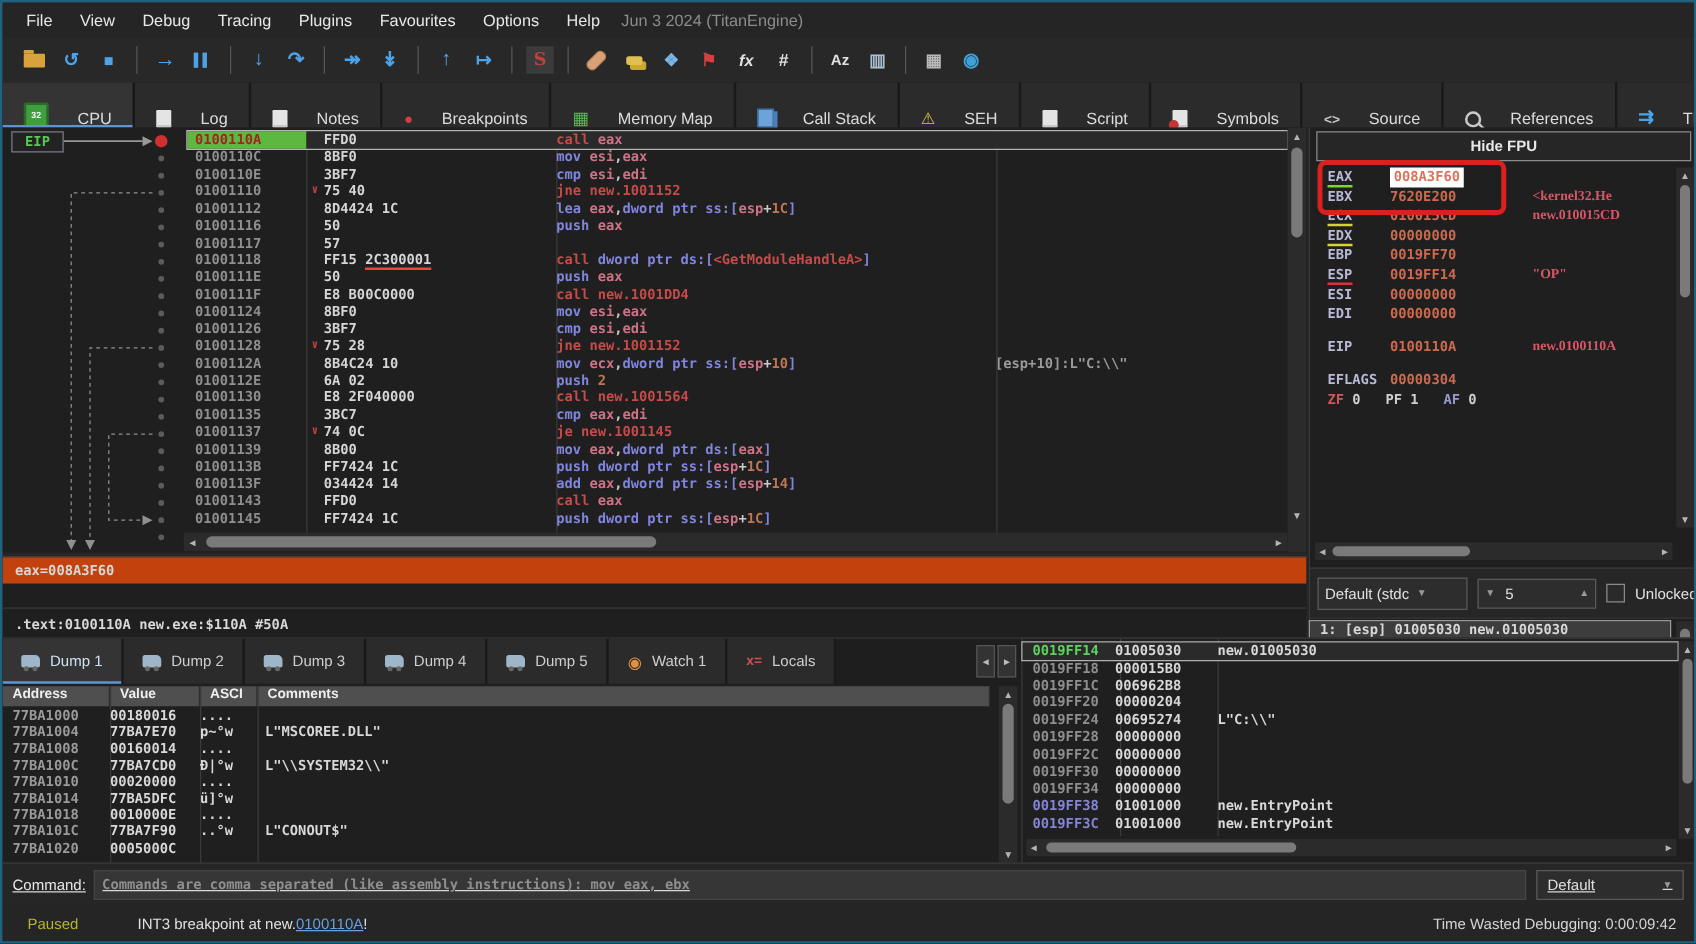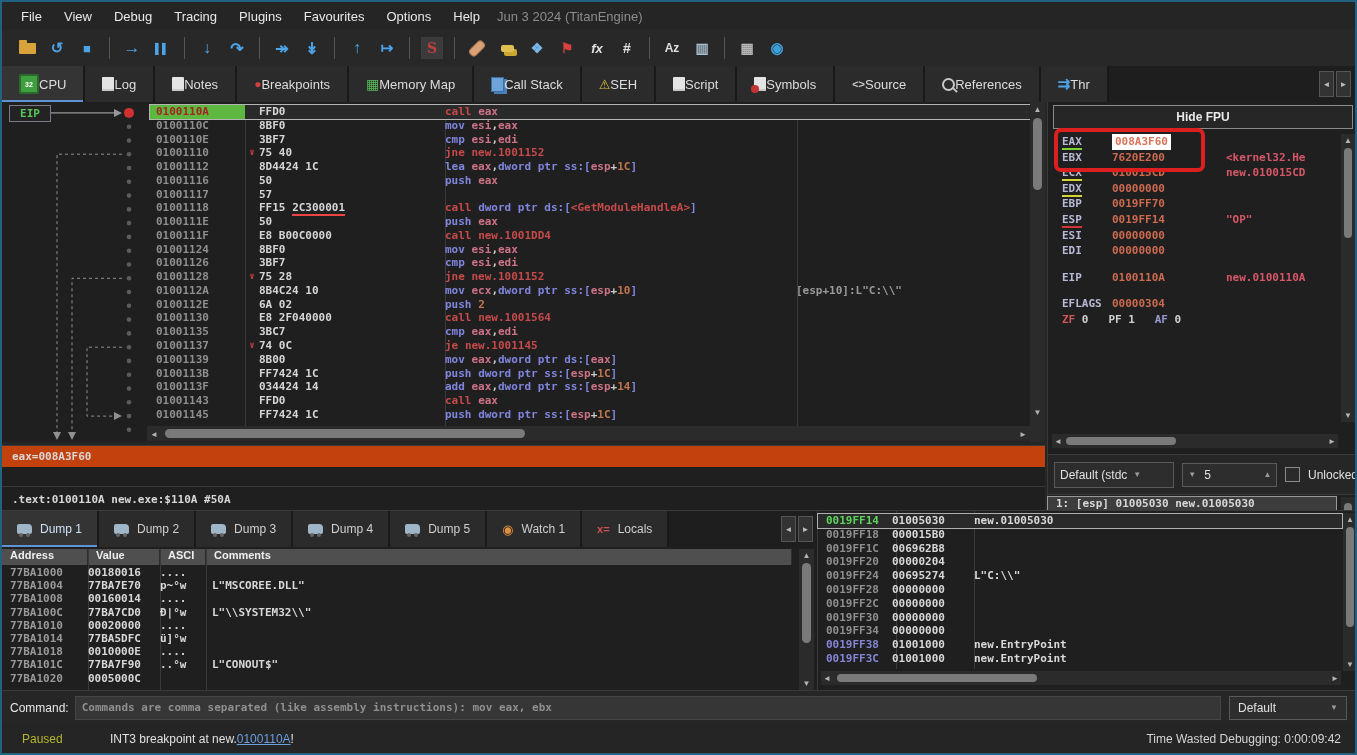--- a/index.html
+++ b/index.html
@@ -24,21 +24,21 @@
   .ic-box{background:#3b3b3b;width:22px;height:22px;display:flex;align-items:center;justify-content:center;
           color:#c04040;font-weight:bold;font-size:14px;font-family:"DejaVu Serif",serif;}
   .ic-band{width:16px;height:7px;background:#d9a177;border-radius:4px;transform:rotate(-45deg);border:1px solid #b57d52;}
   .ic-comm{width:13px;height:7px;background:#e0c050;border-radius:2px;box-shadow:3px 4px 0 #c8a830;}
   .ic-mag{width:9px;height:9px;border:2px solid #c8c8c8;border-radius:50%;position:relative;}
   .ic-mag::after{content:'';position:absolute;width:6px;height:2px;background:#c8c8c8;transform:rotate(45deg);right:-5px;bottom:-2px;}
 
   
   .tabbar{position:absolute;left:0;top:64px;width:100%;height:36px;background:#1e1e1e;
           display:flex;align-items:stretch;box-sizing:border-box;}
-  .tab{display:flex;align-items:center;gap:0;padding:0 17px;background:#2b2b2b;
+  .tab{display:flex;align-items:flex-end;gap:23px;padding:0 17px;background:#2b2b2b;
        border-right:2px solid #191919;font-size:13px;color:#dcdcdc;position:relative;white-space:nowrap;}
   .tab.active{background:#343434;}
   .tab.active::after{content:'';position:absolute;left:0;right:0;bottom:0;height:2px;background:#5e94d4;}
   .ic-chip{width:16px;height:16px;background:#3f9e3f;border:2px solid #2a6b2a;border-radius:2px;
            color:#fff;font-size:7px;font-weight:bold;display:flex;align-items:center;justify-content:center;}
   .ic-page{width:12px;height:14px;background:#e4e4e4;border-radius:1px;position:relative;
            box-shadow:inset 0 -2px 0 #c8c8c8;}
   .ic-page.sym::after{content:'';position:absolute;left:-3px;bottom:-2px;width:8px;height:8px;border-radius:50%;background:#c23535;}
   .ic-stack{width:11px;height:13px;background:#6ea3d8;border:1px solid #3a6ea5;box-shadow:3px 2px 0 #4a7fba;}
   .tab-nav{display:flex;margin-left:auto;align-items:center;gap:2px;padding-right:4px;}
@@ -80,21 +80,21 @@
   .regs{position:absolute;left:1045px;top:100px;width:310px;height:408px;background:#1f1f1f;border-left:1px solid #3a3a3a;}
   .fpu-btn{position:absolute;left:5px;top:3px;width:298px;height:22px;border:1px solid #8a8a8a;background:#262626;
            color:#e8e8e8;font-size:12px;font-weight:bold;text-align:center;line-height:22px;}
   #reg-rows{position:absolute;left:0;top:32px;width:290px;}
   .rrow{height:15.6px;display:flex;font-size:11px;font-weight:bold;line-height:15.6px;white-space:pre;}
   .rgap{height:11px;}
   .rname{width:64px;padding-left:14px;box-sizing:border-box;color:#b9b9d8;}
   .u-g{border-bottom:2px solid #7ad435;} .u-y{border-bottom:2px solid #d4d435;} .u-r{border-bottom:2px solid #d43535;}
   .rval{color:#cd6a50;}
   .rval.vsel{background:#ffffff;color:#d8755a;padding:0 3px;}
-  .rcom{position:absolute;left:178px;color:#d65767;}
+  .rcom{position:absolute;left:178px;color:#d65767;font-family:Liberation Serif, serif;}
   .fl-r{color:#d05858;} .fl-w{color:#d0d0d0;} .fl-l{color:#9a9ad0;}
   .ann-box{position:absolute;left:6px;top:26px;width:143px;height:36px;border:4px solid #dc1f1f;border-radius:7px;z-index:5;}
 
   .reg-controls{position:absolute;left:0;top:352px;width:310px;height:40px;background:#262626;border-top:1px solid #3a3a3a;
                 display:flex;align-items:center;gap:8px;padding-left:6px;box-sizing:border-box;}
   .combo{height:24px;border:1px solid #5a5a5a;background:#2d2d2d;display:flex;align-items:center;
          font-size:12px;color:#e0e0e0;padding:0 5px;white-space:nowrap;overflow:hidden;}
   .combo .arr{margin-left:6px;color:#9a9a9a;font-size:8px;}
   .spin{width:98px;height:24px;border:1px solid #5a5a5a;background:#2d2d2d;display:flex;align-items:center;
         font-size:12px;color:#e0e0e0;padding:0 5px;box-sizing:border-box;}
@@ -133,21 +133,21 @@
   .srow{height:13.8px;line-height:13.8px;display:flex;font-size:11px;font-weight:bold;white-space:pre;}
   .srow.sel{outline:1px solid #b0b0b0;background:#2a2a2a;}
   .st-a{width:74px;padding-left:8px;box-sizing:border-box;color:#8f8f8f;}
   .st-a.csp{color:#5cd45c;} .st-a.ebp{color:#8585d8;}
   .st-v{width:74px;color:#d8d8d8;}
   .st-c{flex:1;color:#d8d8d8;padding-left:8px;}
   .svsep{position:absolute;top:0;width:1px;height:158px;background:#3a3a3a;}
 
   
   .cmdbar{position:absolute;left:0;top:688px;width:100%;height:34px;background:#262626;display:flex;
-          align-items:center;box-sizing:border-box;padding:0 8px;border-top:1px solid #3a3a3a;}
+          align-items:center;box-sizing:border-box;padding:0 8px;border-top:1px solid #3a3a3a;text-decoration:underline;}
   .cmd-label{font-size:12px;color:#e8e8e8;margin-right:6px;}
   .cmd-input{flex:1;height:22px;background:#363636;border:1px solid #464646;color:#8f8f8f;
              font-family:"DejaVu Sans Mono",monospace;font-size:11px;font-weight:bold;padding:0 6px;outline:none;}
   .cmd-input::placeholder{color:#8f8f8f;}
   .cmd-combo{width:118px;height:24px;margin-left:8px;border:1px solid #5a5a5a;background:#2d2d2d;
              display:flex;align-items:center;font-size:12px;color:#e0e0e0;padding:0 8px;box-sizing:border-box;}
   .statusbar{position:absolute;left:0;top:722px;width:100%;height:29px;background:#252525;display:flex;
              align-items:center;box-sizing:border-box;padding:0 10px;font-size:12px;}
   .st-paused{color:#b5b52e;width:88px;padding-left:10px;}
   .st-msg{color:#e0e0e0;}

